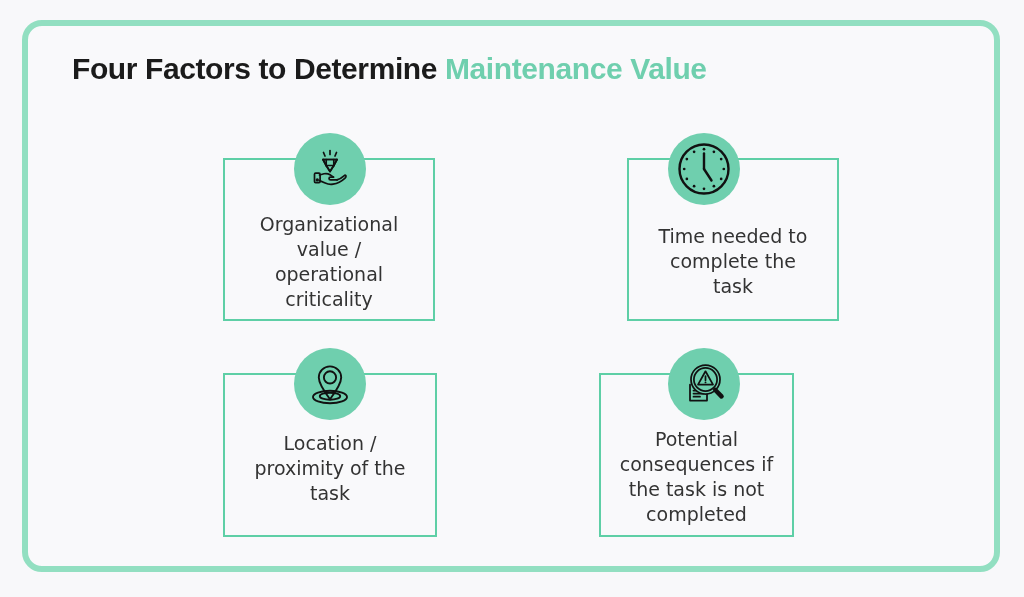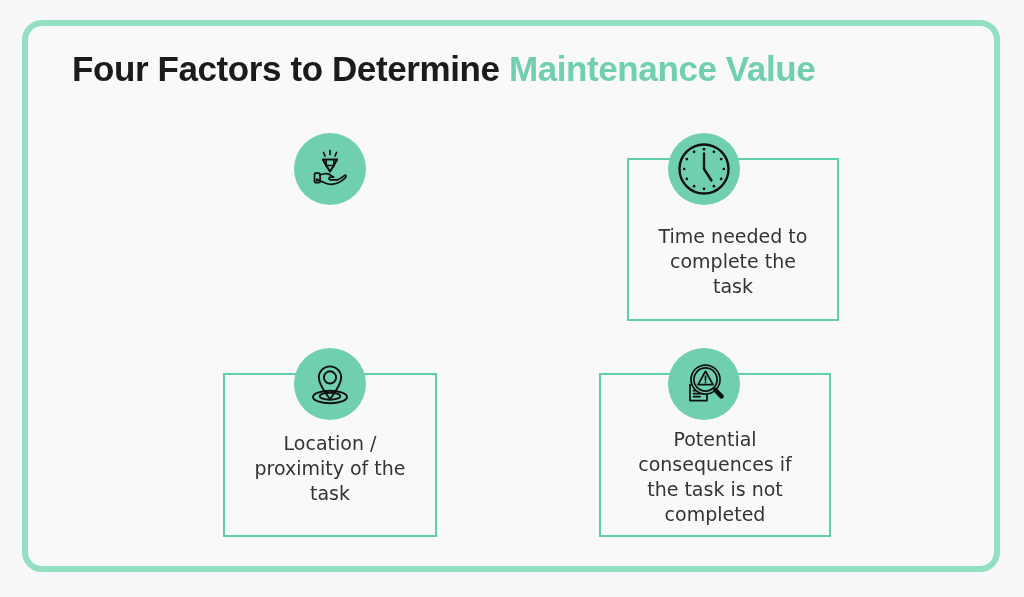--- a/index.html
+++ b/index.html
@@ -36,21 +36,21 @@
     background: #f9f9fb;
   }
 
   
   #page-title {
     position: absolute;
     left: 72px;
     top: 46px;
     margin: 0;
     font-family: "Liberation Sans", sans-serif;
-    font-size: 35px;
+    font-size: 30px;
     font-weight: bold;
     letter-spacing: -0.4px;
     line-height: 46px;
     white-space: nowrap;
   }
   #page-title .t-dark { color: #1b1b1b; }
   #page-title .t-green { color: #6fcfae; }
 
   
   .card {
@@ -68,21 +68,21 @@
     font-size: 19px;
     line-height: 25px;
     color: #333333;
     white-space: pre-line;
   }
 
   
   #card-1 { left: 223px; top: 158px; width: 212px; height: 163px; }
   #card-2 { left: 627px; top: 158px; width: 212px; height: 163px; }
   #card-3 { left: 223px; top: 373px; width: 214px; height: 164px; }
-  #card-4 { left: 599px; top: 373px; width: 232px; height: 164px; }
+  #card-4 { left: 599px; top: 373px; width: 195px; height: 164px; }
 
   #card-1 .card-text { top: 52px; }
   #card-2 .card-text { top: 64px; }
   #card-3 .card-text { top: 56px; text-align: center; }
   #card-4 .card-text { top: 52px; }
 
   
   .icon-badge {
     position: absolute;
     width: 72px;
@@ -102,20 +102,26 @@
 </style>
 </head>
 <body>
 
 <div id="canvas">
 
   <div id="outer-frame"></div>
 
   <h1 id="page-title"><span class="t-dark">Four Factors to Determine </span><span class="t-green">Maintenance Value</span></h1>
 
+  <div class="card" id="card-1">
+    <div class="card-text">Organizational
+value /
+operational
+criticality</div>
+  </div>
   <div class="icon-badge" id="badge-1">
     <svg width="48" height="48" viewBox="0 0 48 48" fill="none" stroke="#111111" stroke-width="1.7" stroke-linecap="round" stroke-linejoin="round">
 
       <path d="M24 5.5 L24 9.5"></path>
       <path d="M17.5 7.5 L19 11"></path>
       <path d="M30.5 7.5 L29 11"></path>
 
       <path d="M17 14.5 L20.2 20.5 L24 26.5 L27.8 20.5 L31 14.5 Z"></path>
       <path d="M17 14.5 L31 14.5"></path>
       <path d="M20.2 20.5 L27.8 20.5"></path>

